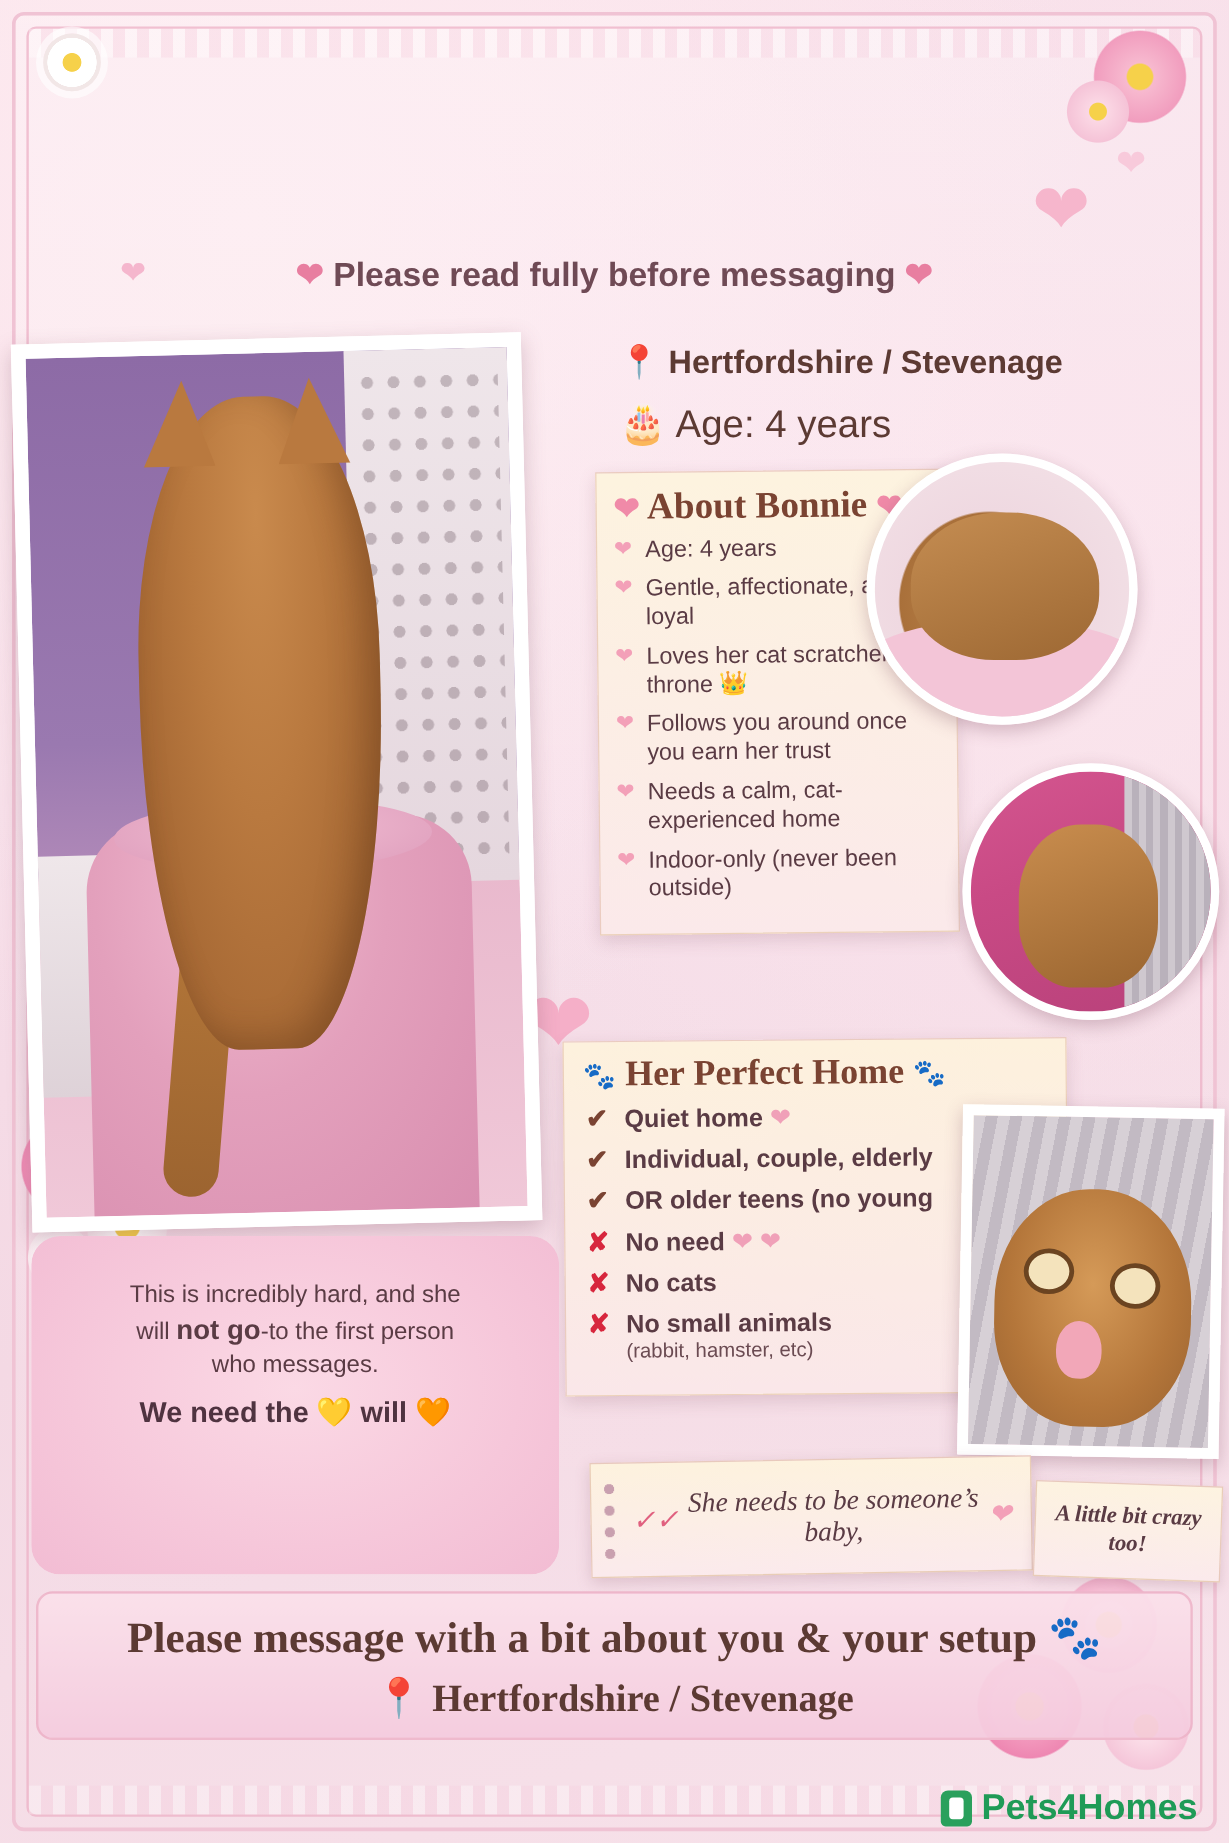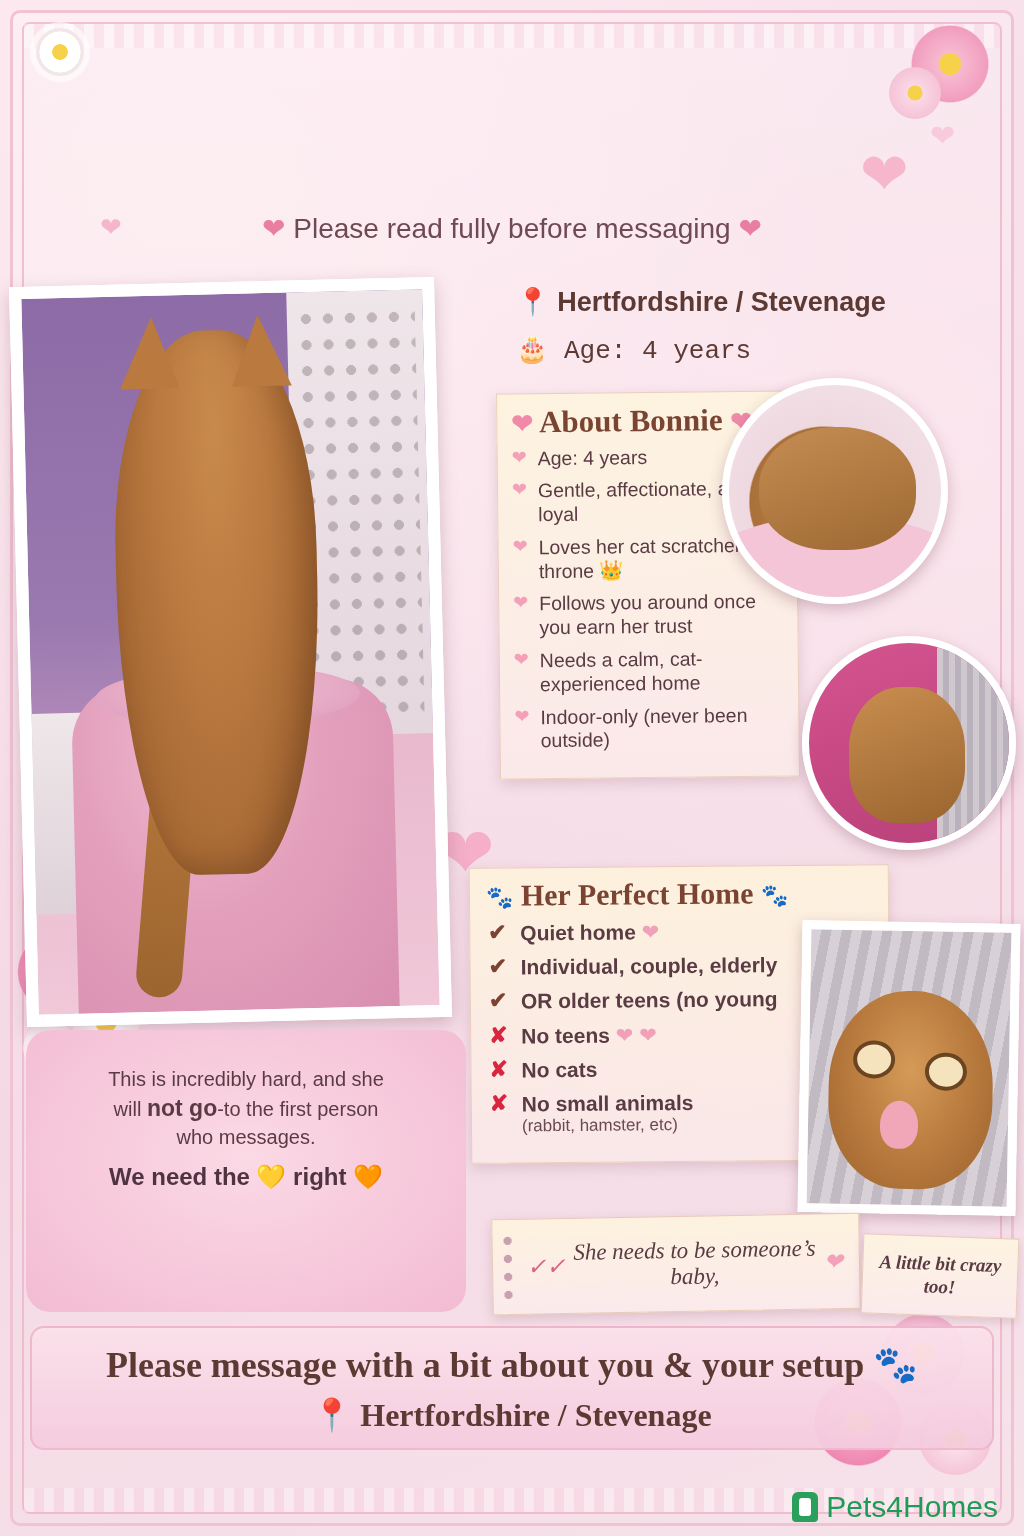--- a/index.html
+++ b/index.html
@@ -38,21 +38,21 @@
   .headline{
     position:absolute;left:0;right:0;top:38px;text-align:center;
     font-family:"Liberation Serif",serif;font-weight:bold;
     font-size:62px;line-height:1.04;color:#5c3a33;
     letter-spacing:-.5px;
     text-shadow:1px 2px 0 rgba(255,255,255,.75);
   }
   .headline .bonnie{color:#c8532b;}
   .subhead{
     position:absolute;left:0;right:0;top:212px;text-align:center;
-    font-size:28px;color:#6f4a55;font-weight:400;
+    font-size:28px;color:#6f4a55;font-weight:700;
   }
   .subhead .hh{color:#e87ea0;}
 
   
   .hero{
     position:absolute;left:18px;top:282px;width:425px;height:740px;
     background:#fff;border:12px solid #fff;box-sizing:border-box;
     box-shadow:0 6px 18px rgba(120,70,90,.28);
     transform:rotate(-1.4deg);
     overflow:hidden;
@@ -102,21 +102,21 @@
   .hero .sidebox{
     position:absolute;left:0;top:58%;width:26%;height:28%;
     background:linear-gradient(180deg,#efe7ea,#ded2d8);
   }
 
   
   .loc-line, .age-line{
     position:absolute;left:516px;font-size:27px;color:#5c3a33;font-weight:bold;
   }
   .loc-line{top:286px;}
-  .age-line{top:334px;font-weight:normal;font-size:26px;font-family:Liberation Mono, monospace;}
+  .age-line{top:334px;font-weight:normal;font-size:32px;}
   .pin{color:#e2445c;}
 
   .band{
     position:absolute;left:488px;top:270px;width:470px;height:96px;
     background:linear-gradient(90deg,rgba(246,196,216,.75),rgba(250,216,230,.35));
     border-radius:46px;filter:blur(.3px);z-index:-1;
   }
 
   
   .about{
@@ -238,21 +238,21 @@
     border:2px solid rgba(236,176,198,.8);border-radius:14px;
     text-align:center;padding-top:16px;box-sizing:border-box;
   }
   .footer .l1{font-family:"Liberation Serif",serif;font-weight:bold;font-size:36px;color:#5c3a33;}
   .footer .l2{font-family:"Liberation Serif",serif;font-weight:bold;font-size:32px;color:#5c3a33;margin-top:10px;}
   .footer .paw{color:#b07a5e;}
 
   
   .brand{
     position:absolute;right:26px;bottom:12px;display:flex;align-items:center;gap:8px;
-    font-family:"Liberation Sans",sans-serif;font-weight:normal;font-size:30px;color:#1f9b57;
+    font-family:"Liberation Sans",sans-serif;font-weight:bold;font-size:30px;color:#1f9b57;
   }
   .brand .bicon{width:26px;height:30px;background:#2aa05c;border-radius:6px 6px 4px 4px;position:relative;}
   .brand .bicon:after{content:"";position:absolute;left:7px;top:6px;width:12px;height:18px;background:#fff;border-radius:3px;}
 
   
   .flower{position:absolute;border-radius:50%;}
   .deco{pointer-events:none;}
 </style>
 </head>
 <body>
@@ -351,39 +351,39 @@
   <div class="home">
     <h2>
       <span class="pw">🐾</span>
       <span>Her Perfect Home</span>
       <span class="pw">🐾</span>
     </h2>
     <ul class="checks">
       <li><span class="mk">✔</span><span>Quiet home</span> <span class="hh">❤</span></li>
       <li><span class="mk">✔</span><span>Individual, couple, elderly</span></li>
       <li><span class="mk">✔</span><span>OR older teens (no young</span></li>
-      <li class="no"><span class="mk">✘</span><span>No teens</span> <span class="hh">❤</span> <span class="hh">❤</span></li>
+      <li class="no"><span class="mk">✘</span><span>No need</span> <span class="hh">❤</span> <span class="hh">❤</span></li>
       <li class="no"><span class="mk">✘</span><span>No cats</span></li>
       <li class="no"><span class="mk">✘</span><span>No small animals</span><span class="sub">(rabbit, hamster, etc)</span></li>
     </ul>
   </div>
 
   <div class="photo-cc">
     <div class="bg"></div>
     <div class="face"></div>
     <div class="eye1"></div>
     <div class="eye2"></div>
     <div class="tongue"></div>
   </div>
 
   <div class="heartnote">
     <div class="hn-t1">
       <span>This is incredibly hard, and she will </span><b>not go</b><span>-to the first person who messages.</span>
     </div>
-    <div class="hn-t2">We need the 💛 right 🧡</div>
+    <div class="hn-t2">We need the 💛 will 🧡</div>
   </div>
 
   <div class="babynote">
     <div class="dots"></div>
     <span class="ck">✓✓</span>
     <span>She needs to be someone’s baby,</span>
     <span style="color:#f3a0b8;margin-left:6px;">❤</span>
   </div>
 
   <div class="crazynote">

